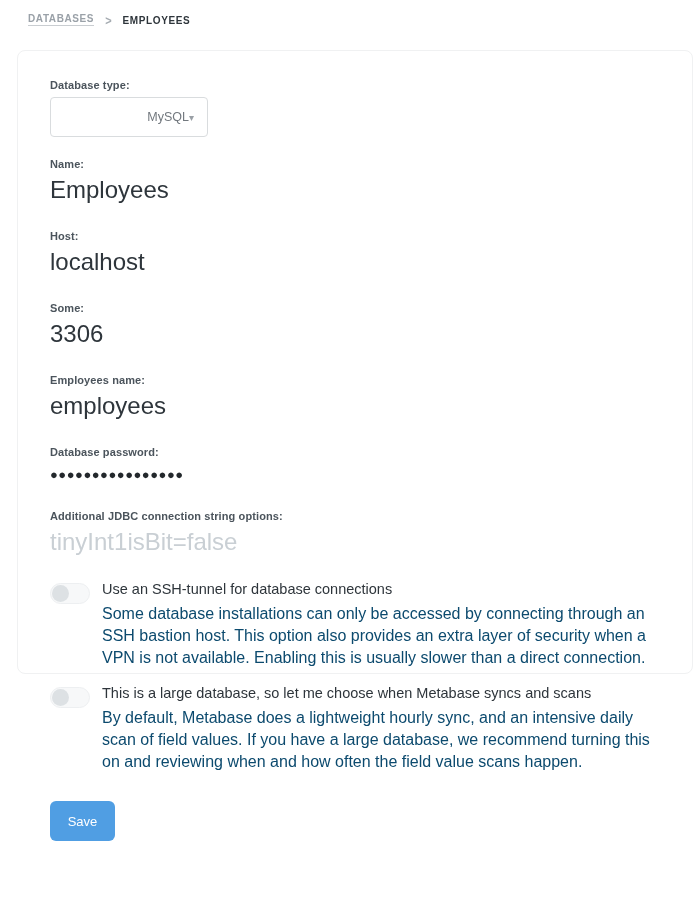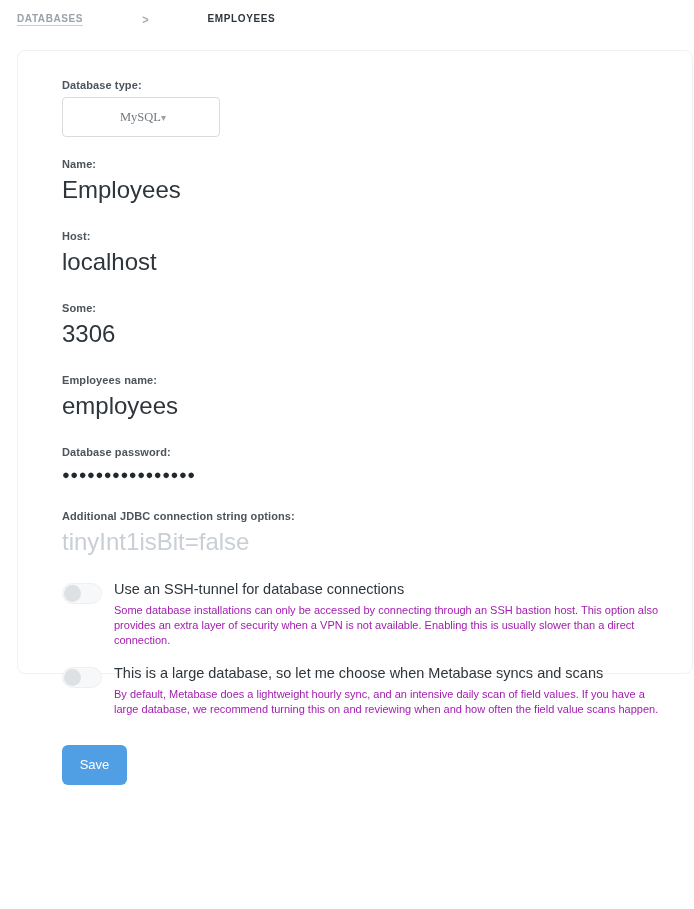--- a/index.html
+++ b/index.html
@@ -7,24 +7,23 @@
     width: 694px;
     background: #ffffff;
     font-family: "Liberation Sans", sans-serif;
     color: #2e353b;
   }
   .page { width: 694px; height: 909px; overflow: hidden; }
 
   
   .breadcrumb {
     display: flex;
-    align-items: flex-start;
-    padding: 13px 17px 0 17px;
+    align-items: flex-end;
+    padding: 13px 17px 0 28px;
     height: 26px;
-    gap: 48px;
   }
   .crumb-link {
     font-size: 10px;
     font-weight: 700;
     letter-spacing: 0.6px;
     color: #9aa1a8;
     text-decoration: none;
     border-bottom: 1px solid #c9cdd1;
     padding-bottom: 1px;
     cursor: pointer;
@@ -43,21 +42,21 @@
     color: #2e353b;
   }
 
   
   .card {
     margin: 24px 1px 0 17px;
     height: 624px;
     border: 1px solid #f0f1f2;
     border-radius: 8px;
     background: #ffffff;
-    padding: 28px 32px 33px 44px;
+    padding: 28px 32px 33px 32px;
   }
 
   
   .field { margin-bottom: 25px; }
   .field-label {
     display: block;
     font-size: 11px;
     font-weight: 700;
     color: #4b545c;
     letter-spacing: 0.1px;
@@ -90,24 +89,23 @@
   
   .select {
     margin-top: 6px;
     width: 158px;
     height: 40px;
     border: 1px solid #d9dcde;
     border-radius: 4px;
     background: #ffffff;
     display: flex;
     align-items: center;
-    justify-content: center;
+    justify-content: flex-end;
     padding: 0 13px 0 17px;
     cursor: pointer;
-    font-family: Liberation Serif, serif;
   }
   .select-value { font-size: 12.5px; color: #72787e; }
   .select-chevron { font-size: 10px; color: #9aa0a6; }
 
   
   .toggle-group { display: flex; margin-bottom: 16px; }
   .toggle {
     position: relative;
     flex-shrink: 0;
     width: 40px;
@@ -128,22 +126,22 @@
     background: #dde1e4;
   }
   .toggle-text { margin-left: 12px; }
   .toggle-title {
     font-size: 14.5px;
     font-weight: 400;
     color: #2e353b;
     margin-bottom: 6px;
   }
   .toggle-desc {
-    font-size: 11px;
-    color: #a21caf;
+    font-size: 16px;
+    color: #0c4a6e;
     line-height: 1.38;
     max-width: 550px;
   }
 
   
   .save-button {
     display: block;
     margin-top: 28px;
     width: 65px;
     height: 40px;

